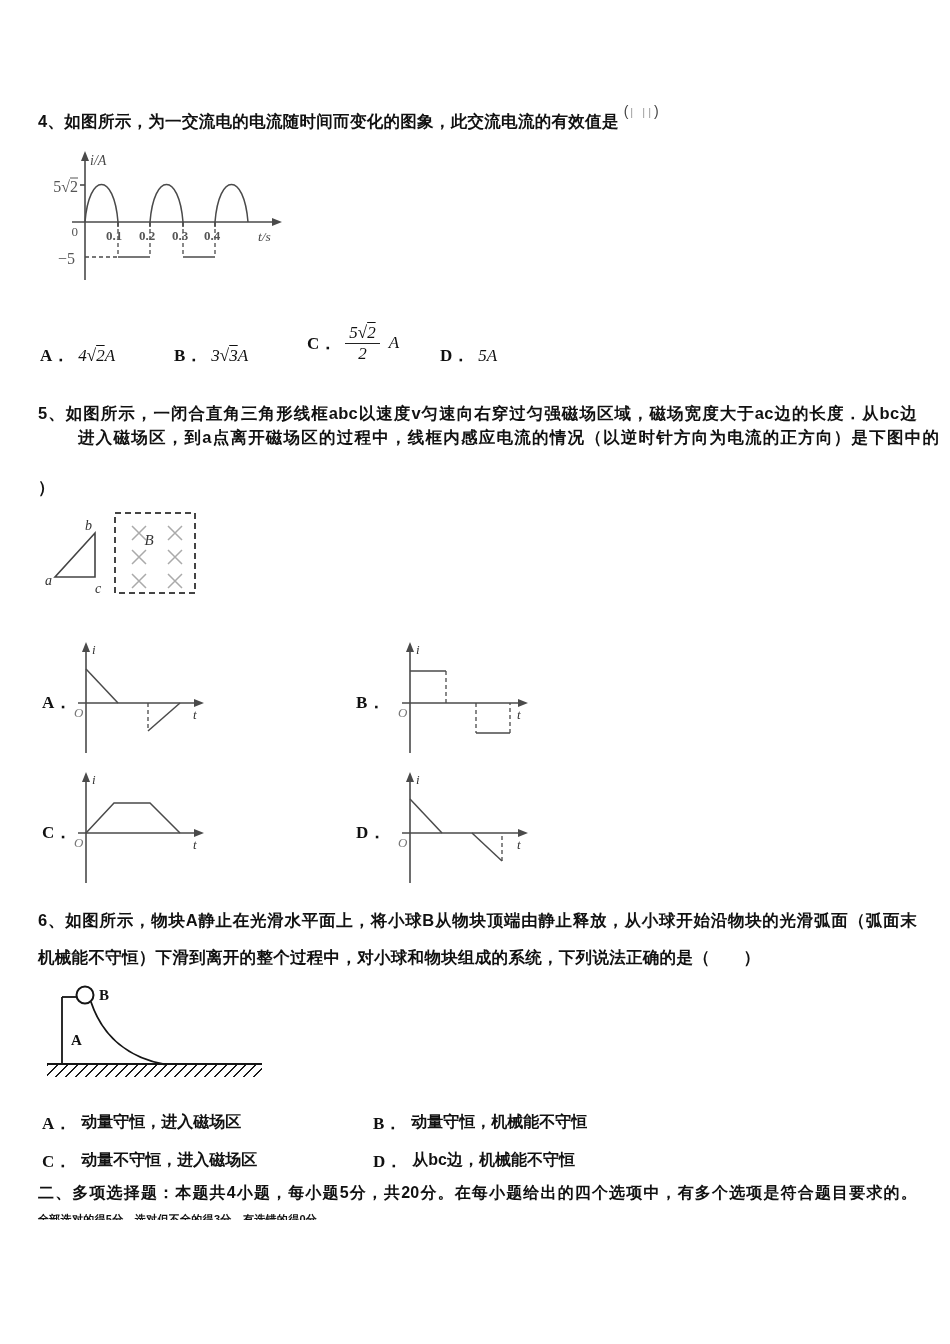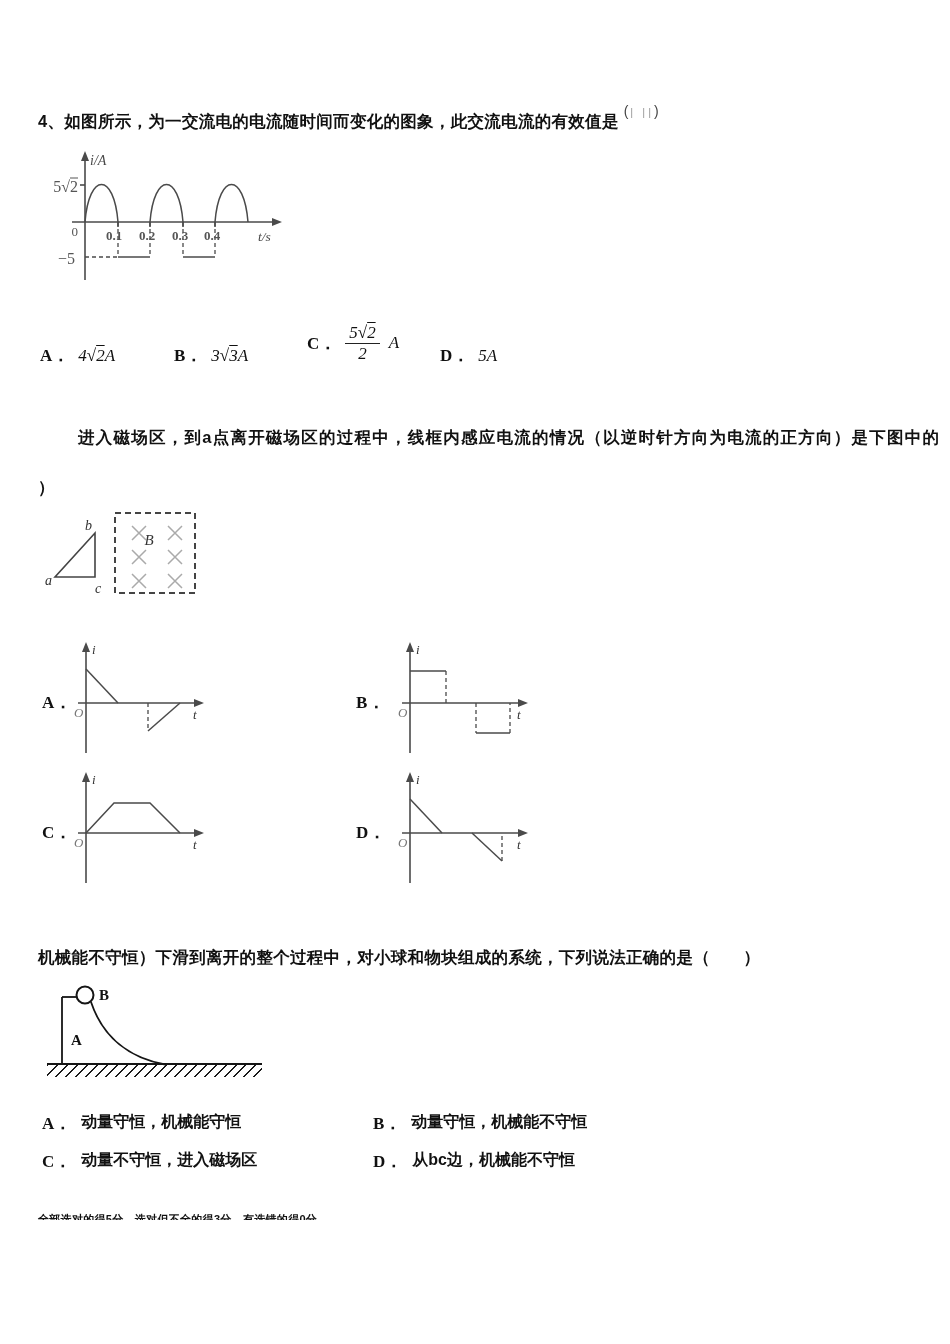--- a/index.html
+++ b/index.html
@@ -88,20 +88,21 @@
       <span class="num math"><span>5√</span><span class="rad">2</span></span>
       <span class="math">2</span>
     </span>
     <span class="math">A</span>
   </div>
   <div class="opt" style="left:440px;top:344px;">
     <span class="optlabel">D．</span>
     <span class="math">5A</span>
   </div>
 
+  <div class="line just" style="left:38px;top:402px;">5、如图所示，一闭合直角三角形线框abc以速度v匀速向右穿过匀强磁场区域，磁场宽度大于ac边的长度．从bc边</div>
   <div class="line just" style="left:38px;top:426px;margin-left:40px;">进入磁场区，到a点离开磁场区的过程中，线框内感应电流的情况（以逆时针方向为电流的正方向）是下图中的（</div>
   <div class="line" style="left:38px;top:476px;">）</div>
 
   <svg style="left:35px;top:505px;" width="220" height="105" viewBox="0 0 220 105">
     <g>
       <path d="M20,72 L60,72 L60,28 Z" fill="none" stroke="#444" stroke-width="1.6"></path>
     </g>
     <text x="10" y="80" font-size="14" font-style="italic" fill="#333">a</text>
     <text x="50" y="25" font-size="14" font-style="italic" fill="#333">b</text>
     <text x="60" y="88" font-size="14" font-style="italic" fill="#333">c</text>
@@ -166,44 +167,46 @@
     <line class="axis" x1="20" y1="62" x2="138" y2="62"></line>
     <polygon class="ah" points="146,62 136,58 136,66"></polygon>
     <text x="34" y="13" font-size="13" font-style="italic" fill="#333">i</text>
     <text x="135" y="78" font-size="13" font-style="italic" fill="#333">t</text>
     <text x="16" y="76" font-size="13" font-style="italic" fill="#777">O</text>
     <line class="curve" x1="28" y1="28" x2="60" y2="62"></line>
     <line class="curve" x1="90" y1="62" x2="120" y2="90"></line>
     <line class="dash" x1="120" y1="90" x2="120" y2="62"></line>
   </svg>
 
+  <div class="line just" style="left:38px;top:909px;">6、如图所示，物块A静止在光滑水平面上，将小球B从物块顶端由静止释放，从小球开始沿物块的光滑弧面（弧面末</div>
   <div class="line" style="left:38px;top:946px;">机械能不守恒）下滑到离开的整个过程中，对小球和物块组成的系统，下列说法正确的是（　　）</div>
 
   <svg style="left:45px;top:983px;" width="280" height="84" viewBox="0 0 280 84">
     <line x1="17" y1="14" x2="17" y2="82" stroke="#151515" stroke-width="1.8"></line>
     <line x1="17" y1="14" x2="33" y2="14" stroke="#151515" stroke-width="1.8"></line>
     <path d="M46,19 C58,55 85,75 120,81.5" fill="none" stroke="#151515" stroke-width="1.8"></path>
     <circle cx="40" cy="12" r="8.5" fill="#fff" stroke="#151515" stroke-width="2"></circle>
     <text x="54" y="17" font-size="15" font-weight="bold" font-family="Liberation Sans,sans-serif" fill="#111">B</text>
     <text x="26" y="62" font-size="15" font-weight="bold" font-family="Liberation Sans,sans-serif" fill="#111">A</text>
   </svg>
   <div class="ground" style="left:47px;top:1063px;width:215px;height:12px;"></div>
 
   <div class="copt" style="left:42px;top:1112px;">
     <span class="optlabel">A．</span>
-    <span>动量守恒，机械能守恒</span>
+    <span>动量守恒，进入磁场区</span>
   </div>
   <div class="copt" style="left:373px;top:1112px;">
     <span class="optlabel">B．</span>
     <span>动量守恒，机械能不守恒</span>
   </div>
   <div class="copt" style="left:42px;top:1150px;">
     <span class="optlabel">C．</span>
     <span>动量不守恒，进入磁场区</span>
   </div>
   <div class="copt" style="left:373px;top:1150px;">
     <span class="optlabel">D．</span>
     <span>从bc边，机械能不守恒</span>
   </div>
 
+  <div class="line just" style="left:38px;top:1182px;font-size:16px;">二、多项选择题：本题共4小题，每小题5分，共20分。在每小题给出的四个选项中，有多个选项是符合题目要求的。</div>
   <div class="line" style="left:38px;top:1208px;font-size:11px;">全部选对的得5分，选对但不全的得3分，有选错的得0分。</div>
 
 </div>
 
 </body></html>

